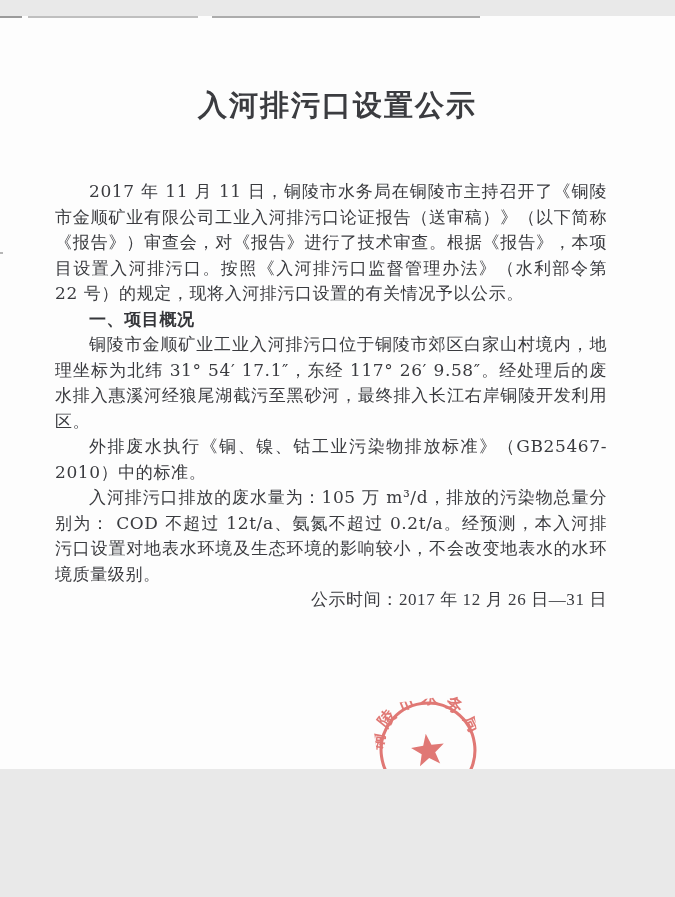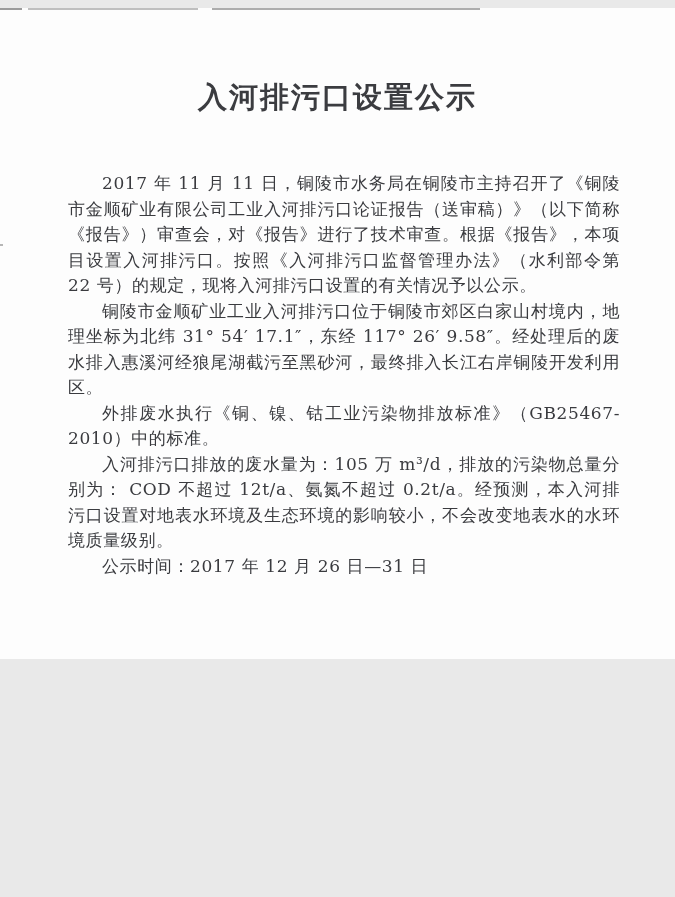--- a/index.html
+++ b/index.html
@@ -1,46 +1,46 @@
 <!DOCTYPE html>
 <html><head>
 <meta charset="utf-8">
 <style>
   html,body{margin:0;padding:0;background:#e9e9e9;}
   .page{
     position:relative;
-    width:675px;height:651px;
-    margin:8px auto;
+    width:675px;height:753px;
+    margin:16px auto;
     background:#fdfdfd;
     overflow:hidden;
     font-family:"DejaVu Serif","Liberation Serif",serif;
     color:#3a3b3f;
   }
   
   .scan-artifact{position:absolute;background:#4a4a4a;opacity:.55;}
   .art1{left:0;top:0;width:22px;height:2px;}
   .art2{left:28px;top:0;width:170px;height:2px;opacity:.35;}
   .art3{left:212px;top:0;width:268px;height:2px;opacity:.45;}
   .art4{left:0;top:236px;width:3px;height:2px;opacity:.4;}
 
   .doc-title{
     position:absolute;left:0;top:70px;width:100%;
     text-align:center;
     font-size:29px;font-weight:700;letter-spacing:2px;
     color:#3b3c40;
   }
   .content{
-    position:absolute;left:68px;top:163px;width:552px;
+    position:absolute;left:55px;top:163px;width:552px;
     font-size:17px;line-height:25.5px;
     text-align:justify;
     letter-spacing:.6px;
   }
   .content p{margin:0;text-indent:2em;}
   .content p.heading{font-weight:700;color:#35363a;}
-  .content p.contact{text-align:left;}
+  .content p.contact{text-align:right;font-family:Liberation Serif, serif;}
 
   .date-line{
     position:absolute;left:363px;top:776px;
     font-size:17px;letter-spacing:1px;color:#44454a;
     z-index:1;
   }
   .stamp{
     position:absolute;left:377px;top:683px;width:102px;height:102px;
     transform:rotate(-8deg);
     opacity:.78;
@@ -56,20 +56,21 @@
 
   <div class="scan-artifact art1"></div>
   <div class="scan-artifact art2"></div>
   <div class="scan-artifact art3"></div>
   <div class="scan-artifact art4"></div>
 
   <div class="doc-title">入河排污口设置公示</div>
 
   <div class="content">
     <p class="body">2017 年 11 月 11 日，铜陵市水务局在铜陵市主持召开了《铜陵市金顺矿业有限公司工业入河排污口论证报告（送审稿）》（以下简称《报告》）审查会，对《报告》进行了技术审查。根据《报告》，本项目设置入河排污口。按照《入河排污口监督管理办法》（水利部令第 22 号）的规定，现将入河排污口设置的有关情况予以公示。</p>
+    <p class="heading">一、项目概况</p>
     <p class="body">铜陵市金顺矿业工业入河排污口位于铜陵市郊区白家山村境内，地理坐标为北纬 31° 54′ 17.1″，东经 117° 26′ 9.58″。经处理后的废水排入惠溪河经狼尾湖截污至黑砂河，最终排入长江右岸铜陵开发利用区。</p>
     <p class="body">外排废水执行《铜、镍、钴工业污染物排放标准》（GB25467-2010）中的标准。</p>
     <p class="body">入河排污口排放的废水量为：105 万 m³/d，排放的污染物总量分别为： COD 不超过 12t/a、氨氮不超过 0.2t/a。经预测，本入河排污口设置对地表水环境及生态环境的影响较小，不会改变地表水的水环境质量级别。</p>
     <p class="contact">公示时间：2017 年 12 月 26 日—31 日</p>
   </div>
 
   <div class="date-line">2017 年 12 月 25 日</div>
 
   <div class="stamp">
     <svg viewBox="0 0 100 100">

